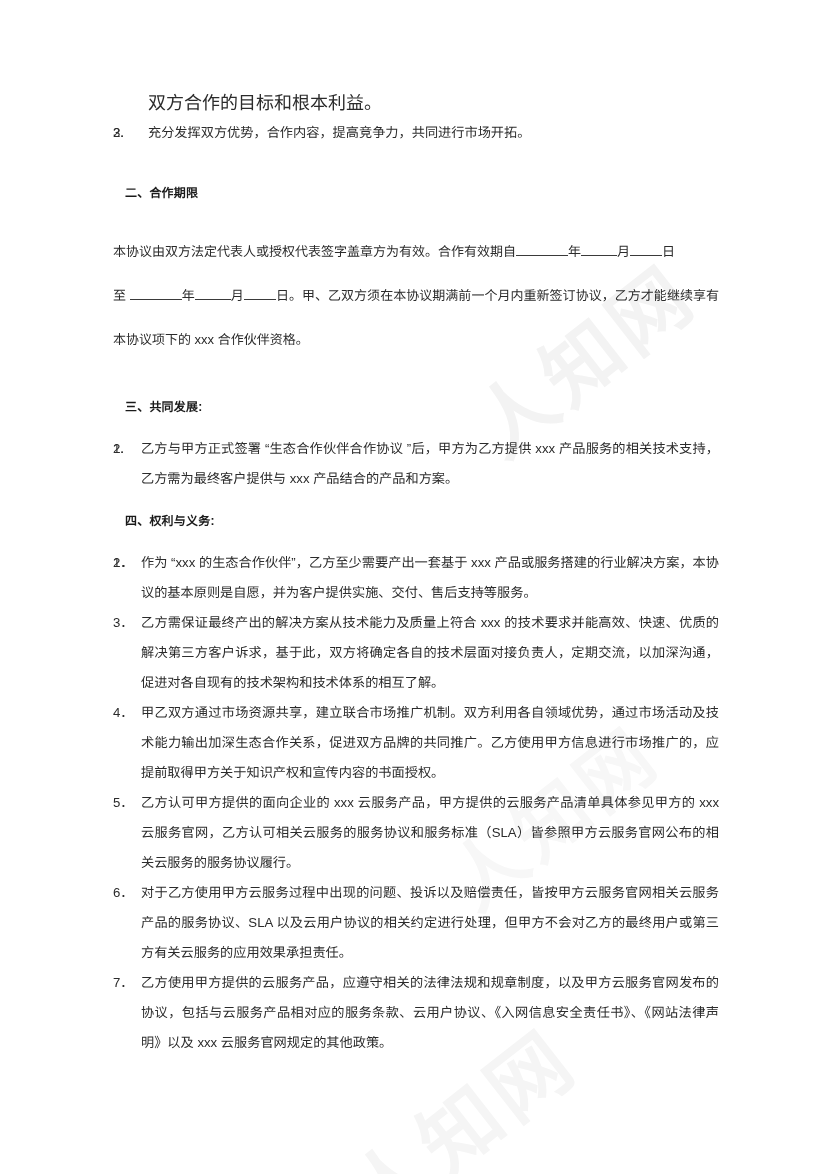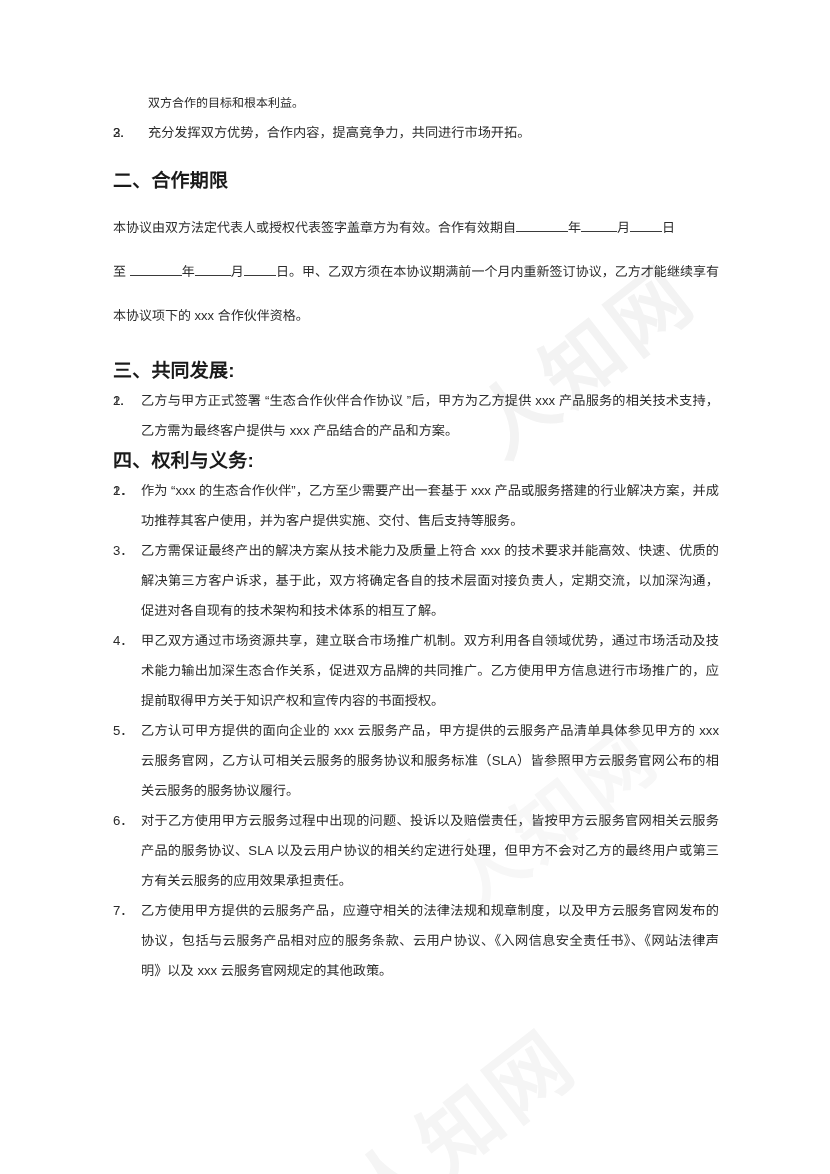--- a/index.html
+++ b/index.html
@@ -42,21 +42,21 @@
     left: 113px;
     top: 88px;
     width: 606px;
     color: #2b2b2b;
   }
 
   
   .blk { position: relative; }
 
   .para-cont {
-    font-size: 12px;
+    font-size: 18px;
     line-height: 30px;
     margin: 0 0 0 0;
     padding-left: 35px;
     text-align: justify;
   }
 
   ol.list {
     list-style: none;
     margin: 0;
     padding: 0;
@@ -76,24 +76,24 @@
     width: 30px;
     text-align: left;
     font-size: 13.2px;
     line-height: 30px;
   }
   
   ol.list.tight > li { padding-left: 28px; }
   ol.list.tight > li > .num { width: 24px; }
 
   h2.heading {
-    font-size: 19px;
+    font-size: 12px;
     font-weight: 700;
     line-height: 30px;
-    margin: 0;
+    margin: 12px;
     padding: 0;
     color: #1a1a1a;
     letter-spacing: 0.2px;
   }
 
   .gap-sm { height: 10px; }
   .gap-md { height: 18px; }
 
   .term-para {
     font-size: 13px;
@@ -160,21 +160,21 @@
     </ol>
 
     <h2 class="heading">四、权利与义务:</h2>
 
     <ol class="list tight">
       <li>
         <span class="num">1．</span>
       </li>
       <li>
         <span class="num">2．</span>
-        <span>作为 “xxx 的生态合作伙伴”，乙方至少需要产出一套基于 xxx 产品或服务搭建的行业解决方案，并成功推荐其客户使用，并为客户提供实施、交付、售后支持等服务。</span>
+        <span>作为 “xxx 的生态合作伙伴”，乙方至少需要产出一套基于 xxx 产品或服务搭建的行业解决方案，本协议的基本原则是自愿，并为客户提供实施、交付、售后支持等服务。</span>
       </li>
       <li>
         <span class="num">3．</span>
         <span>乙方需保证最终产出的解决方案从技术能力及质量上符合 xxx 的技术要求并能高效、快速、优质的解决第三方客户诉求，基于此，双方将确定各自的技术层面对接负责人，定期交流，以加深沟通，促进对各自现有的技术架构和技术体系的相互了解。</span>
       </li>
       <li>
         <span class="num">4．</span>
         <span>甲乙双方通过市场资源共享，建立联合市场推广机制。双方利用各自领域优势，通过市场活动及技术能力输出加深生态合作关系，促进双方品牌的共同推广。乙方使用甲方信息进行市场推广的，应提前取得甲方关于知识产权和宣传内容的书面授权。</span>
       </li>
       <li>

